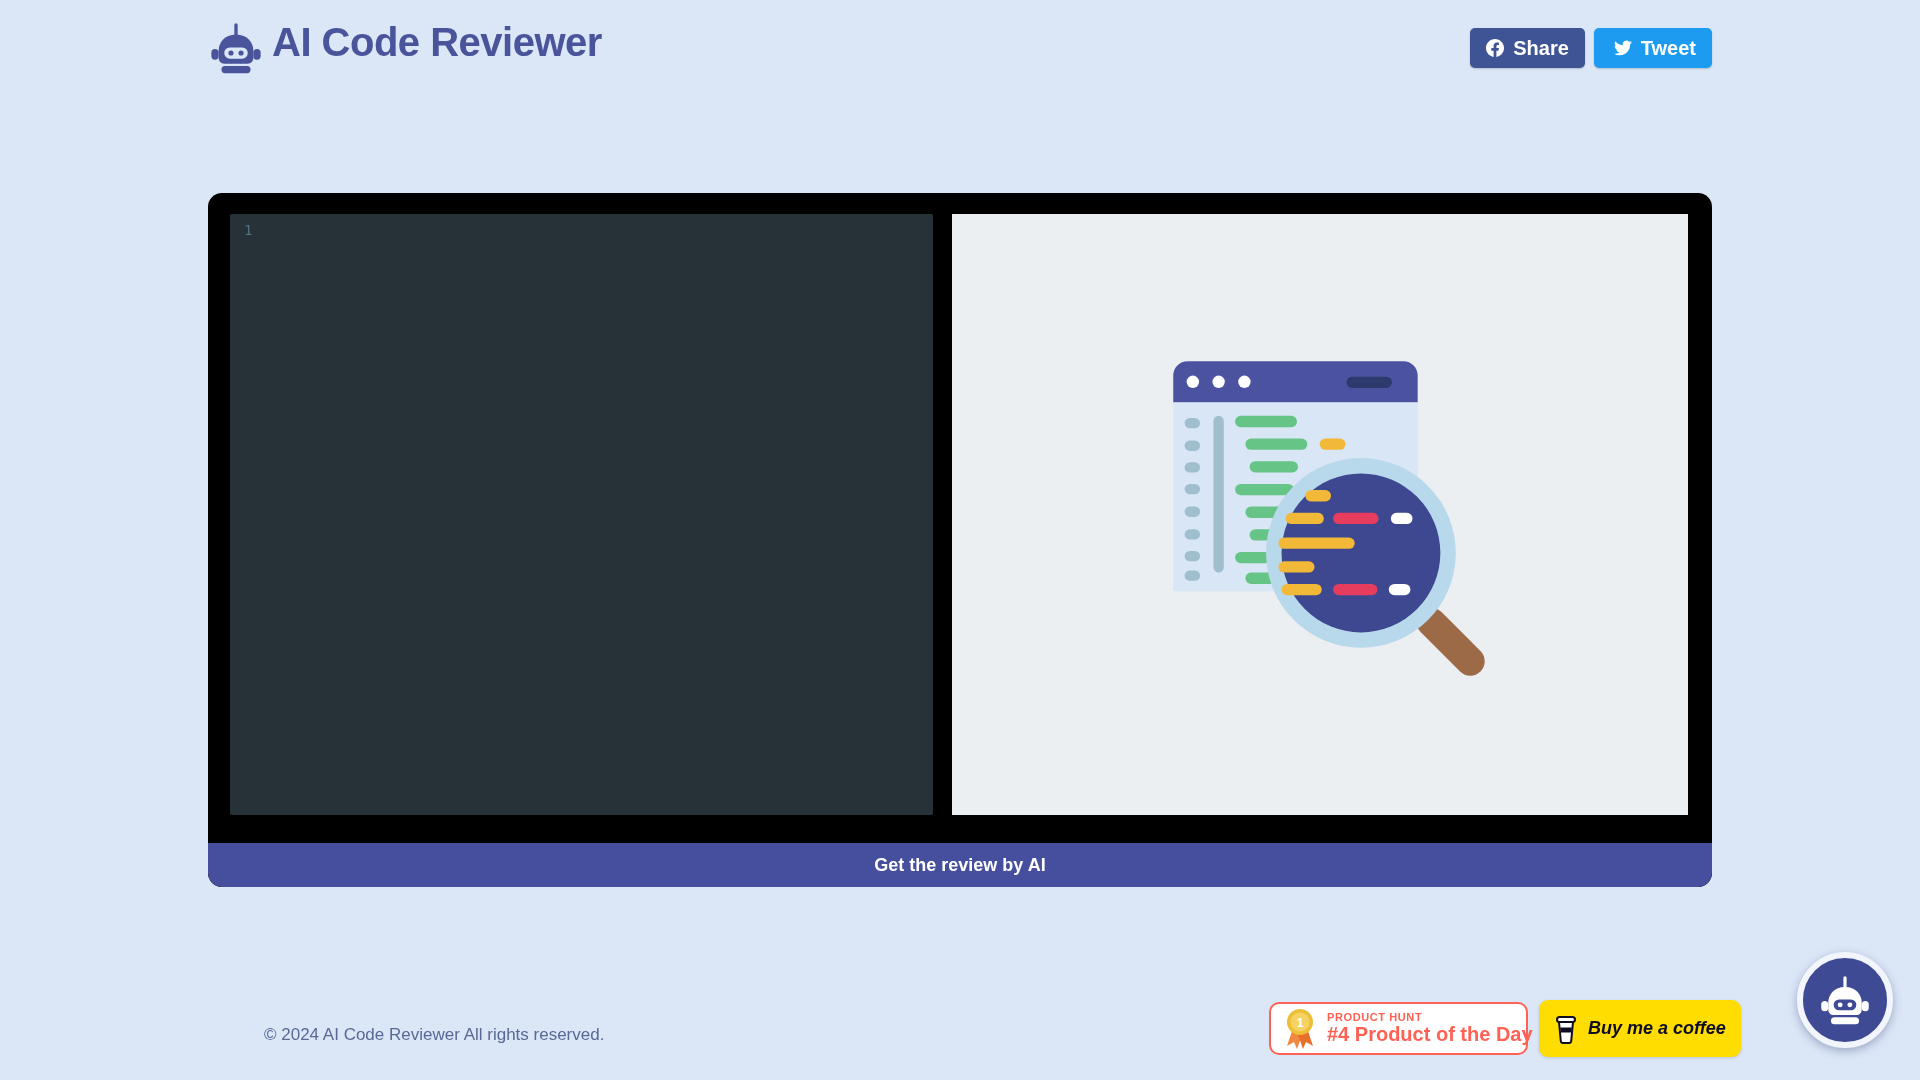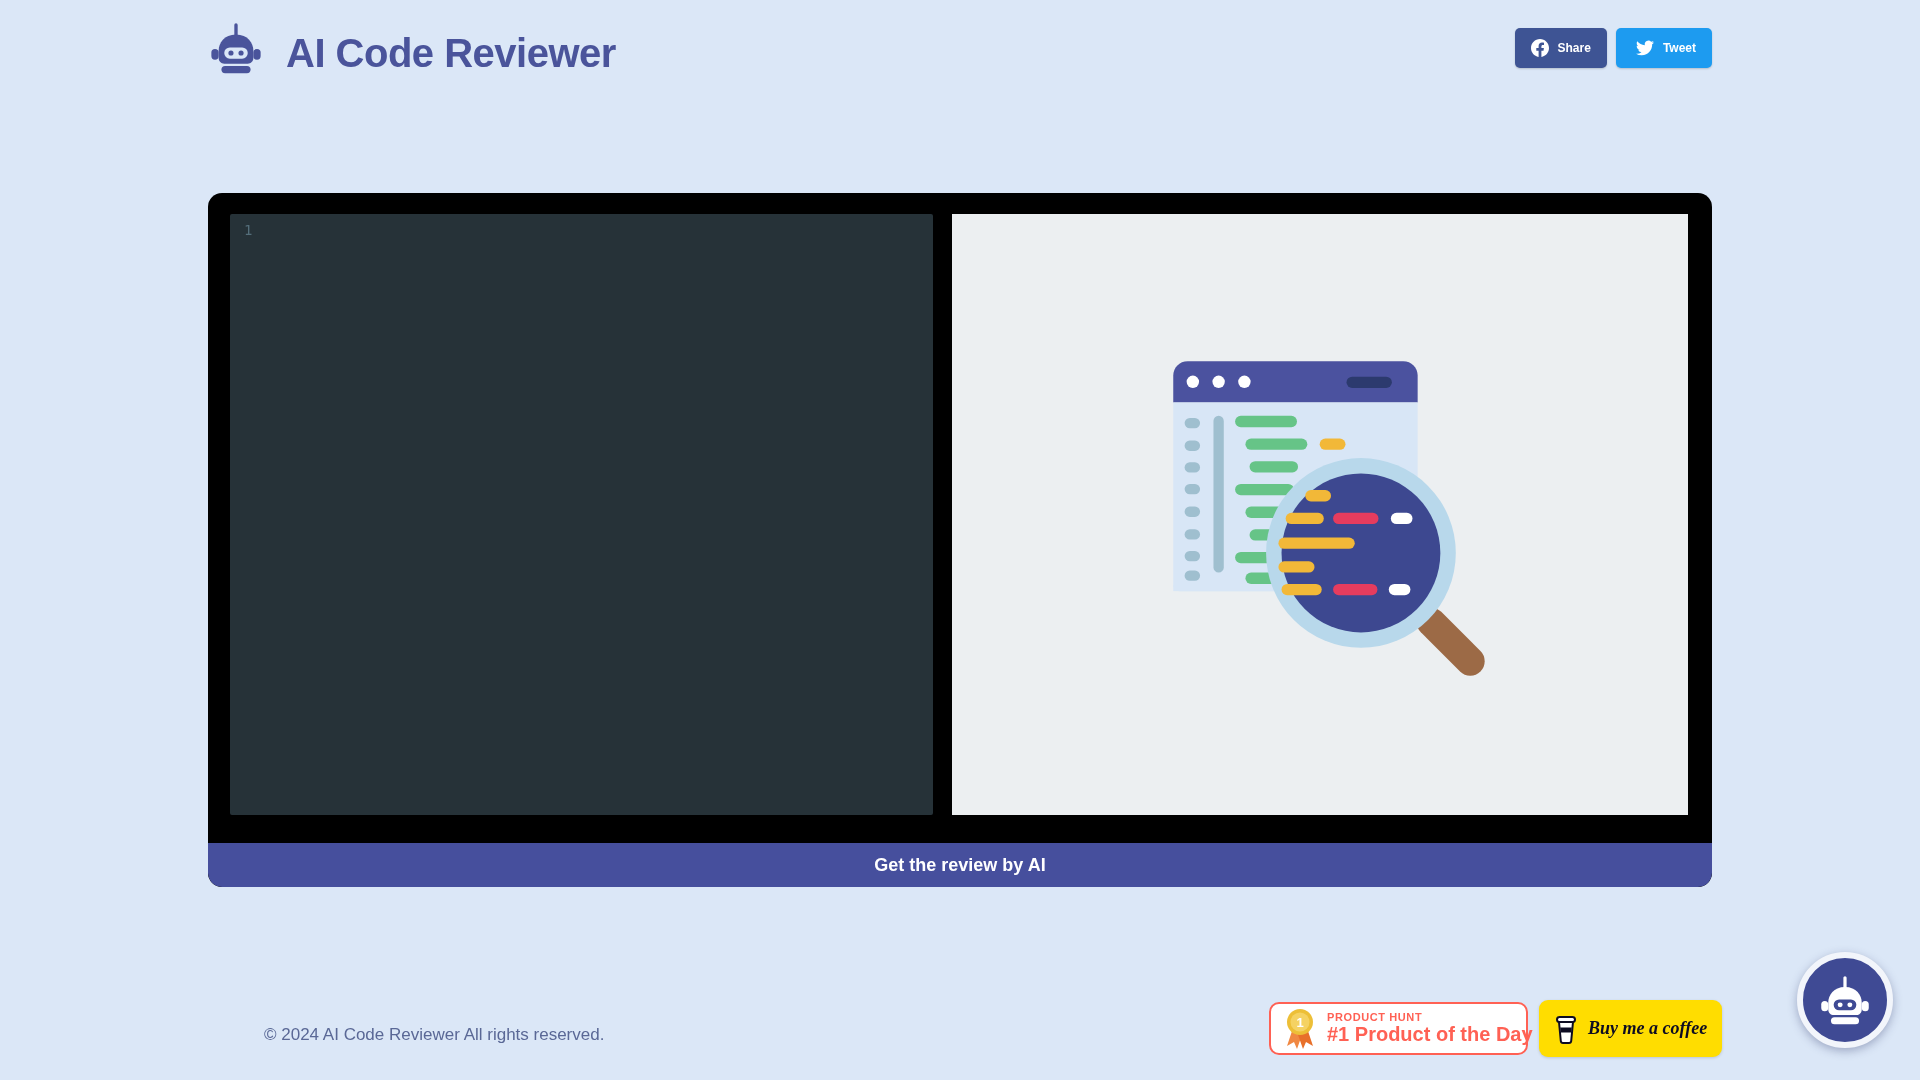--- a/index.html
+++ b/index.html
@@ -2,27 +2,27 @@
 <html><head>
 <meta charset="utf-8">
 <style>
   * { margin:0; padding:0; box-sizing:border-box; }
   html,body { background:#dbe7f7; }
   body { font-family:"Liberation Sans", sans-serif; }
   .page { position:relative; width:1920px; height:1080px; background:#dbe7f7; overflow:hidden; }
 
   
   .header { position:absolute; left:208px; top:20px; width:1504px; display:flex; align-items:center; justify-content:space-between; }
-  .brand { display:flex; align-items:flex-end; gap:22px; }
+  .brand { display:flex; align-items:flex-start; gap:8px; }
   .brand .logo { width:56px; height:56px; color:#4a549b; }
   .app-title { font-size:40px; font-weight:800; color:#4a549b; letter-spacing:-0.5px; }
   .share-group { display:flex; gap:9px; }
   .btn-share, .btn-tweet { display:flex; align-items:center; gap:9px; height:40px; padding:0 16px;
     border:none; border-radius:5px; color:#fff; font-family:"Liberation Sans",sans-serif;
-    font-size:12px; font-weight:700; cursor:pointer; box-shadow:0 1px 2px rgba(0,0,0,.18); }
+    font-size:20px; font-weight:700; cursor:pointer; box-shadow:0 1px 2px rgba(0,0,0,.18); }
   .btn-share { background:#3e5494; }
   .btn-tweet { background:#1d9bf0;padding-left:20px; }
   .btn-share svg, .btn-tweet svg { width:18px; height:18px; fill:#fff; }
 
   
   .panel-shell { position:absolute; left:208px; top:193px; width:1504px; height:694px;
     background:#000; border-radius:14px; display:flex; flex-direction:column; overflow:hidden; }
   .panels { flex:1; display:flex; gap:19px; padding:21px 24px 28px 22px; }
   .editor { width:703px; background:#263238; border-radius:2px; cursor:text; }
   .editor .gutter { padding:7px 0 0 14px; }
@@ -40,21 +40,21 @@
     gap:10px; padding:0 12px; text-decoration:none; cursor:pointer; }
   .ph-badge .medal { width:34px; height:42px; flex:0 0 auto; }
   .ph-text { display:flex; flex-direction:column; line-height:1.15;justify-content:center; }
   .ph-kicker { font-size:11px; font-weight:700; letter-spacing:0.6px; color:#ff6154; }
   .ph-title { font-size:20px; font-weight:700; color:#ff6154; white-space:nowrap; }
 
   .bmc { position:absolute; left:1539px; top:1000px; height:57px; background:#ffdd00; border-radius:9px;
     display:flex; align-items:center; gap:10px; padding:0 15px; cursor:pointer; text-decoration:none;
     box-shadow:0 1px 3px rgba(0,0,0,.15); }
   .bmc .cup { width:24px; height:30px; }
-  .bmc-label { font-family:Liberation Serif, serif; font-style:italic; font-weight:700; font-size:18px; color:#0d0c22; }
+  .bmc-label { font-family:Liberation Sans, sans-serif; font-style:italic; font-weight:700; font-size:18px; color:#0d0c22; }
 
   .fab { position:absolute; left:1797px; top:952px; width:96px; height:96px; border-radius:50%;
     background:#3f4a94; border:6px solid #f2f5fb; box-shadow:0 3px 10px rgba(40,50,100,.35);
     display:flex; align-items:center; justify-content:center; cursor:pointer; }
   .fab svg { width:54px; height:54px; color:#fff; }
 </style>
 </head>
 <body>
 
 <div class="page">
@@ -159,21 +159,21 @@
   <a class="ph-badge">
     <svg class="medal" viewBox="0 0 34 42">
       <path d="M10 20 L4 38 L11 34 L14 41 L20 24 Z" fill="#f08842"></path>
       <path d="M24 20 L30 38 L23 34 L20 41 L14 24 Z" fill="#e8702a"></path>
       <circle cx="17" cy="14" r="13" fill="#edbf37"></circle>
       <circle cx="17" cy="14" r="9.5" fill="#f5d262"></circle>
       <text x="17" y="19" text-anchor="middle" font-family="Liberation Sans, sans-serif" font-size="13" font-weight="bold" fill="#fff">1</text>
     </svg>
     <span class="ph-text">
       <span class="ph-kicker">PRODUCT HUNT</span>
-      <span class="ph-title">#1 Product of the Day</span>
+      <span class="ph-title">#4 Product of the Day</span>
     </span>
   </a>
 
   <a class="bmc">
     <svg class="cup" viewBox="0 0 24 30">
       <rect x="3" y="3" width="18" height="5" rx="2.5" fill="#fff" stroke="#0d0c22" stroke-width="2"></rect>
       <path d="M5 8 L19 8 L17.2 27 C17.1 28.1 16.2 29 15 29 L9 29 C7.8 29 6.9 28.1 6.8 27 Z" fill="#fff" stroke="#0d0c22" stroke-width="2" stroke-linejoin="round"></path>
       <path d="M6.2 13.5 L17.8 13.5 L17.3 18.5 L6.7 18.5 Z" fill="#0d0c22"></path>
     </svg>
     <span class="bmc-label">Buy me a coffee</span>

